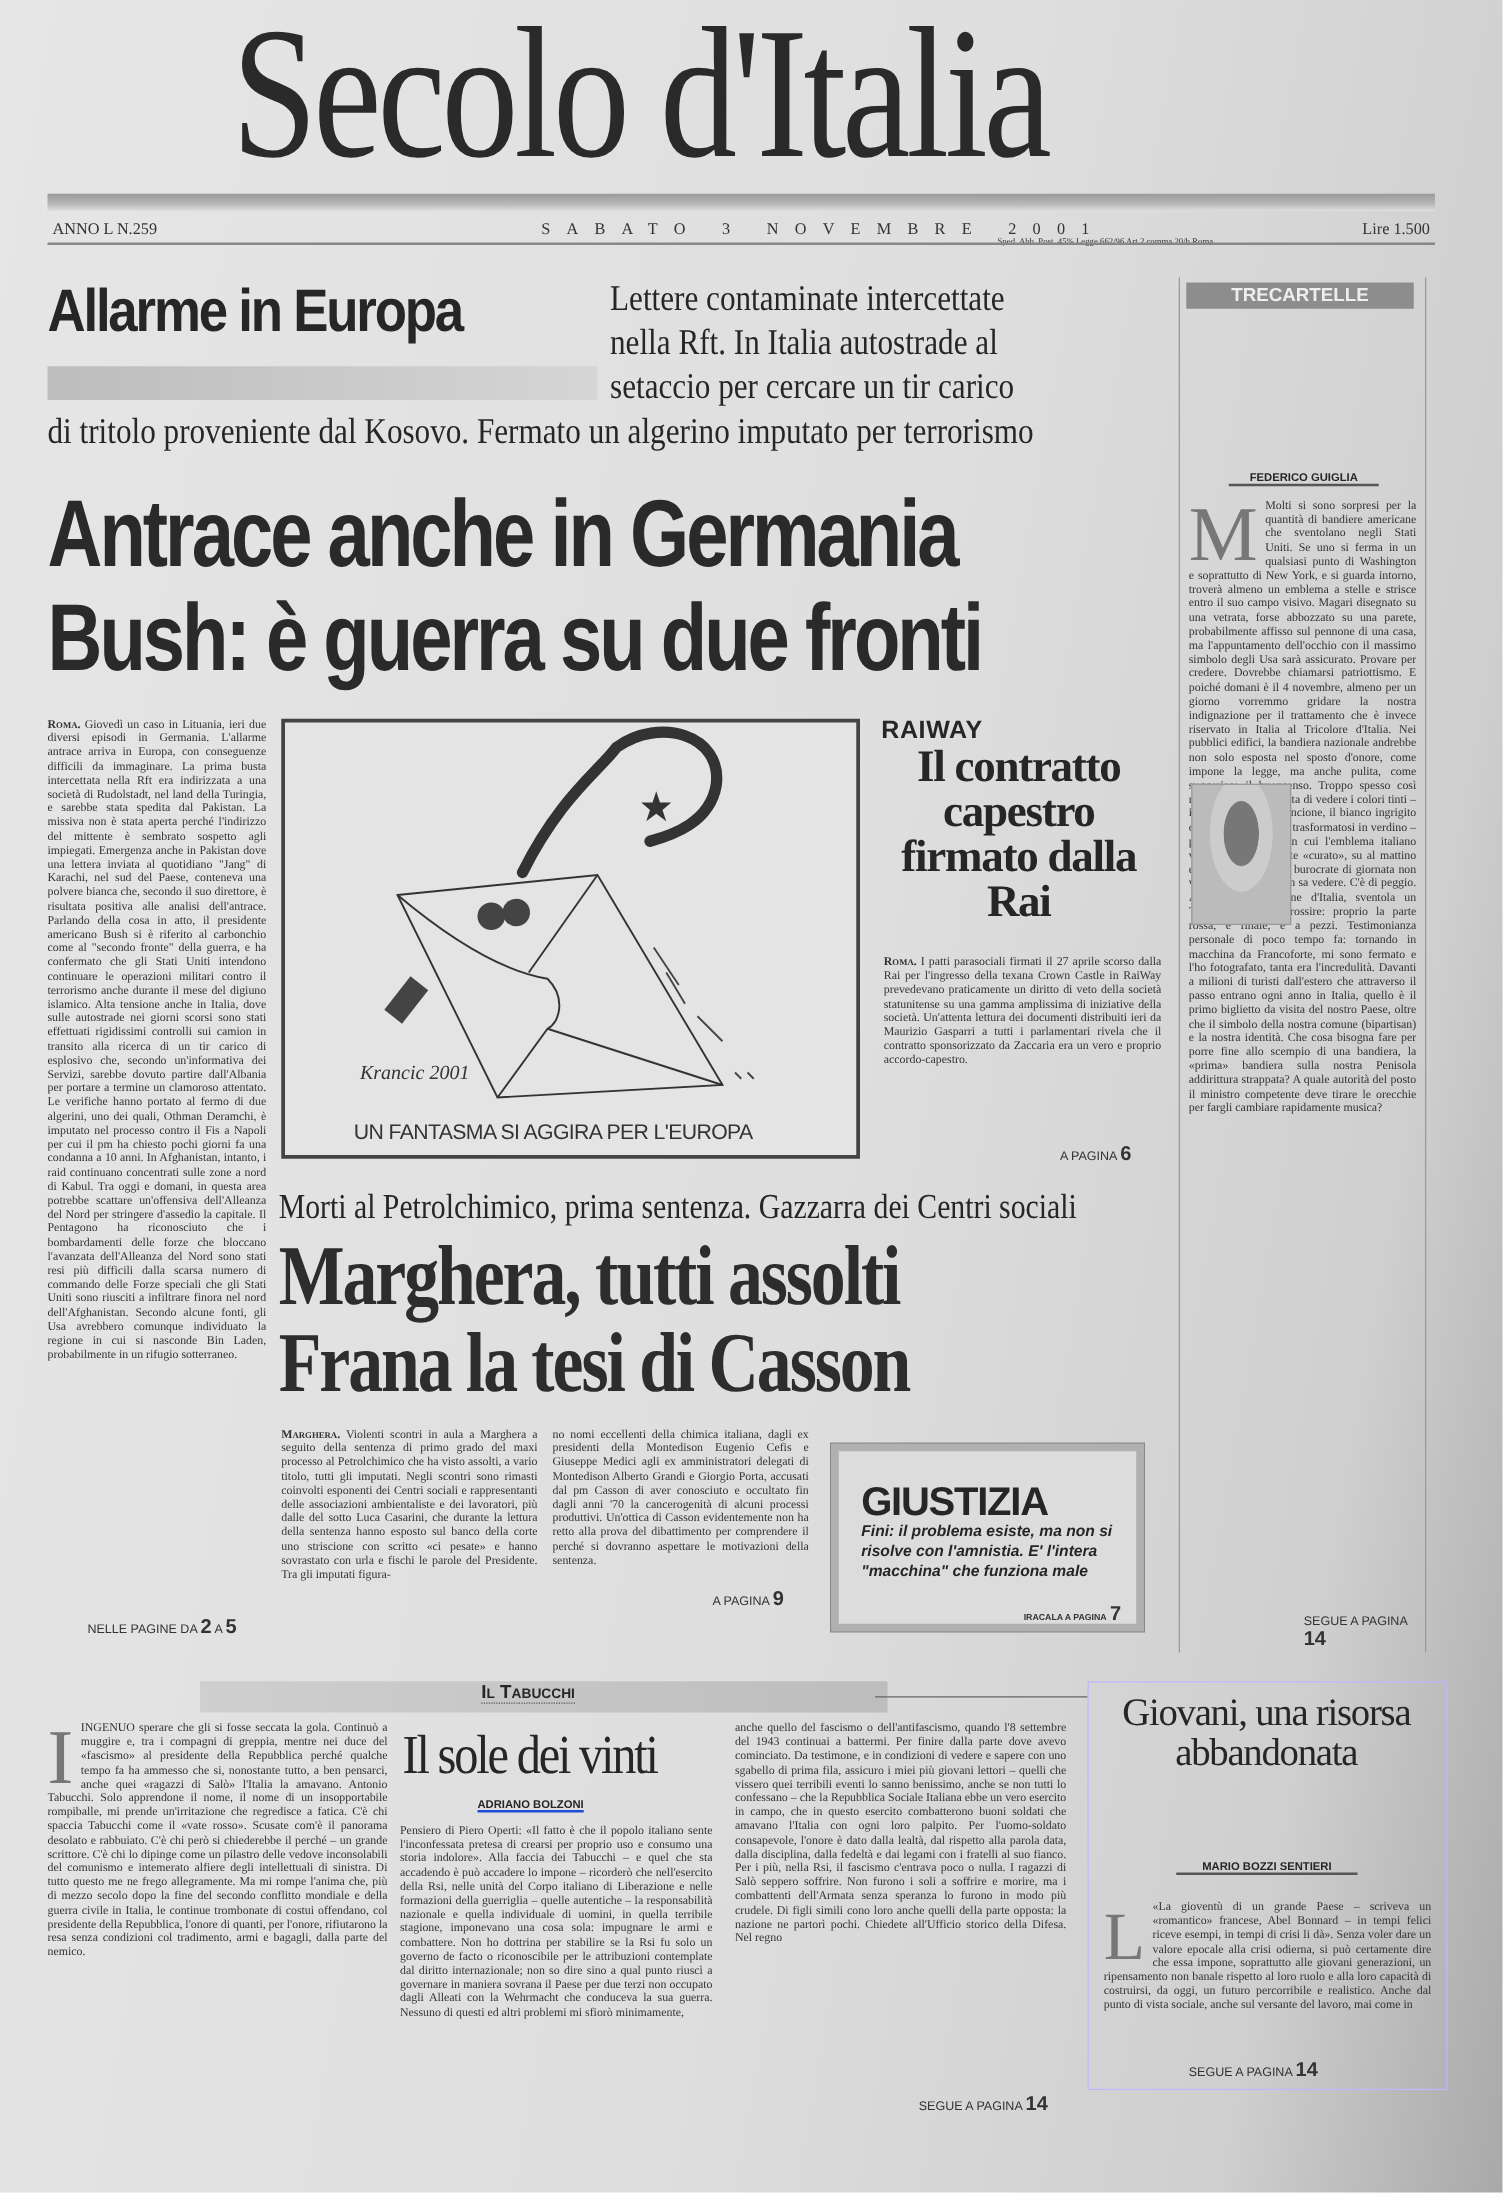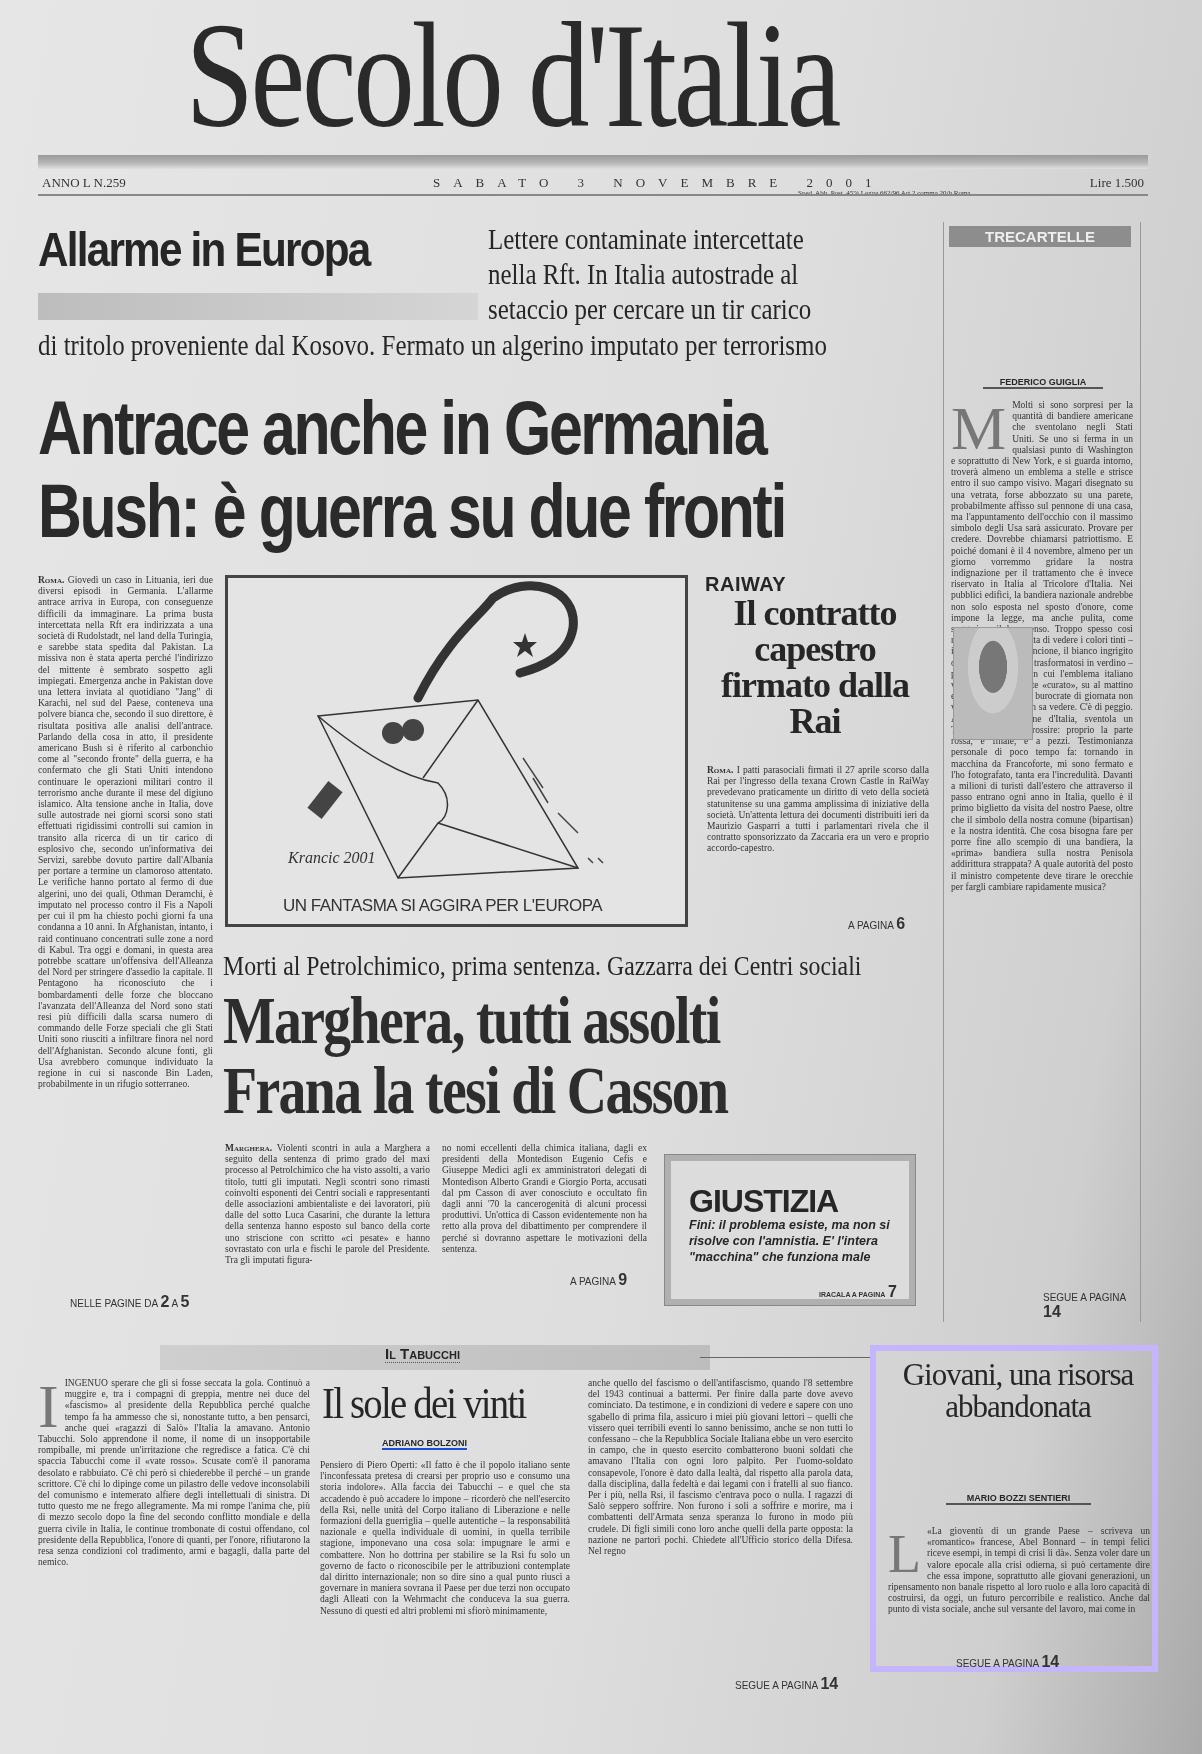--- a/index.html
+++ b/index.html
@@ -80,21 +80,21 @@
   #giustizia .r { position: absolute; right: 12px; top: 122px; }
 
   
   #testimone-rule { left: 160px; top: 1345px; width: 550px; height: 25px; background: linear-gradient(90deg,#cfcfcf,#bdbdbd); }
   #testimone-label { left: 385px; top: 1345px; font-family: "Liberation Sans", sans-serif; font-weight: bold; font-size: 15px; font-variant: small-caps; border-bottom: 1px dotted #555; }
   #testimone-line { left: 700px; top: 1357px; width: 170px; height: 1px; background: #666; }
   #sole-title { left: 322px; top: 1378px; font-size: 44px; letter-spacing: -2px; transform: scaleX(0.88); transform-origin: left top; white-space: nowrap; }
   #sole-byline { left: 382px; top: 1438px; font-family: "Liberation Sans", sans-serif; font-weight: bold; font-size: 9px; border-bottom: 2px solid #1d4ed8; }
 
   
-  #giovani { left: 870px; top: 1345px; width: 288px; height: 327px; border: 6px solid #c4b5fd; }
+  #giovani { left: 870px; top: 1345px; width: 288px; height: 327px; border: 1px solid #c4b5fd; }
   #giovani-title { position: absolute; left: 0; top: 8px; width: 284px; text-align: center; font-size: 31px; line-height: 32px; letter-spacing: -1px; }
   #giovani-byline { position: absolute; left: 70px; top: 122px; width: 145px; text-align: center; font-family: "Liberation Sans", sans-serif; font-weight: bold; font-size: 9px; border-bottom: 2px solid #555; margin-top: 20px; }
 
   .dropcap { float: left; font-size: 62px; line-height: 52px; color: #777; margin-right: 6px; margin-top: 2px; }
 </style>
 </head>
 <body>
 
 <div id="masthead" class="abs serif">Secolo d'Italia</div>
 <div id="mast-rule" class="abs"></div>

